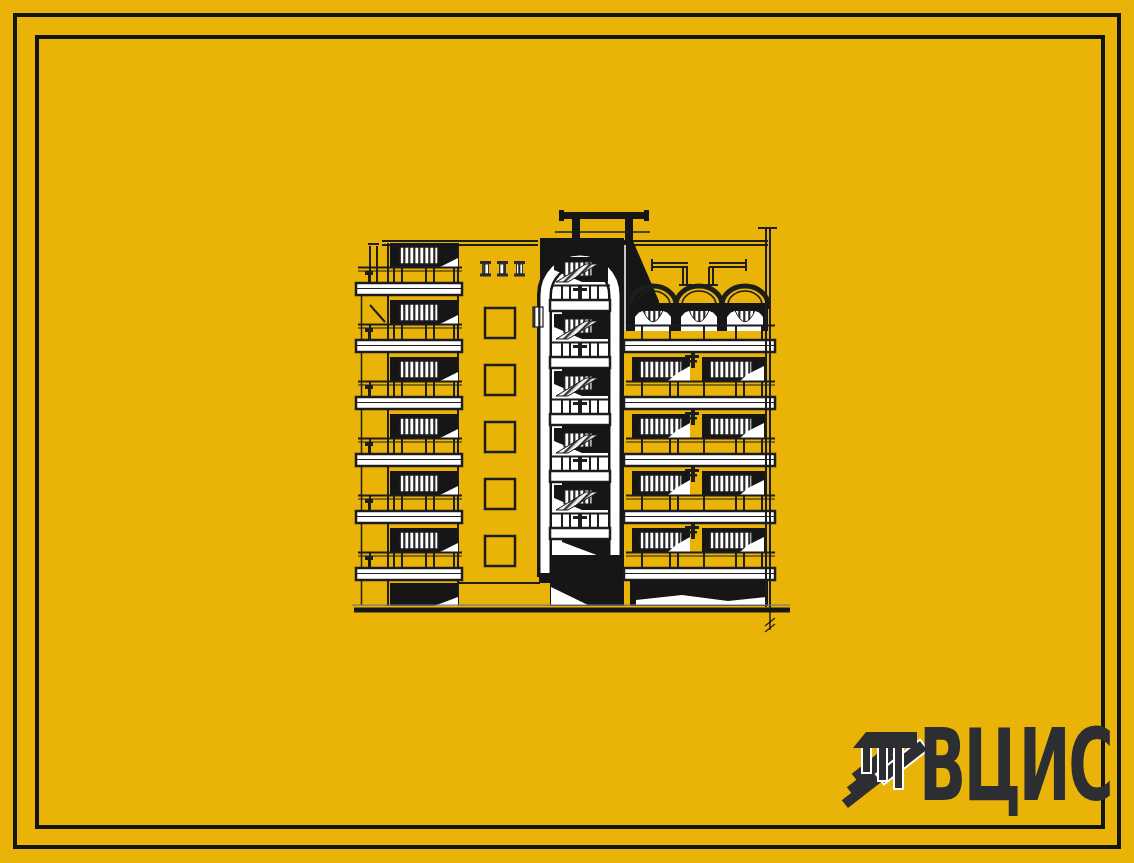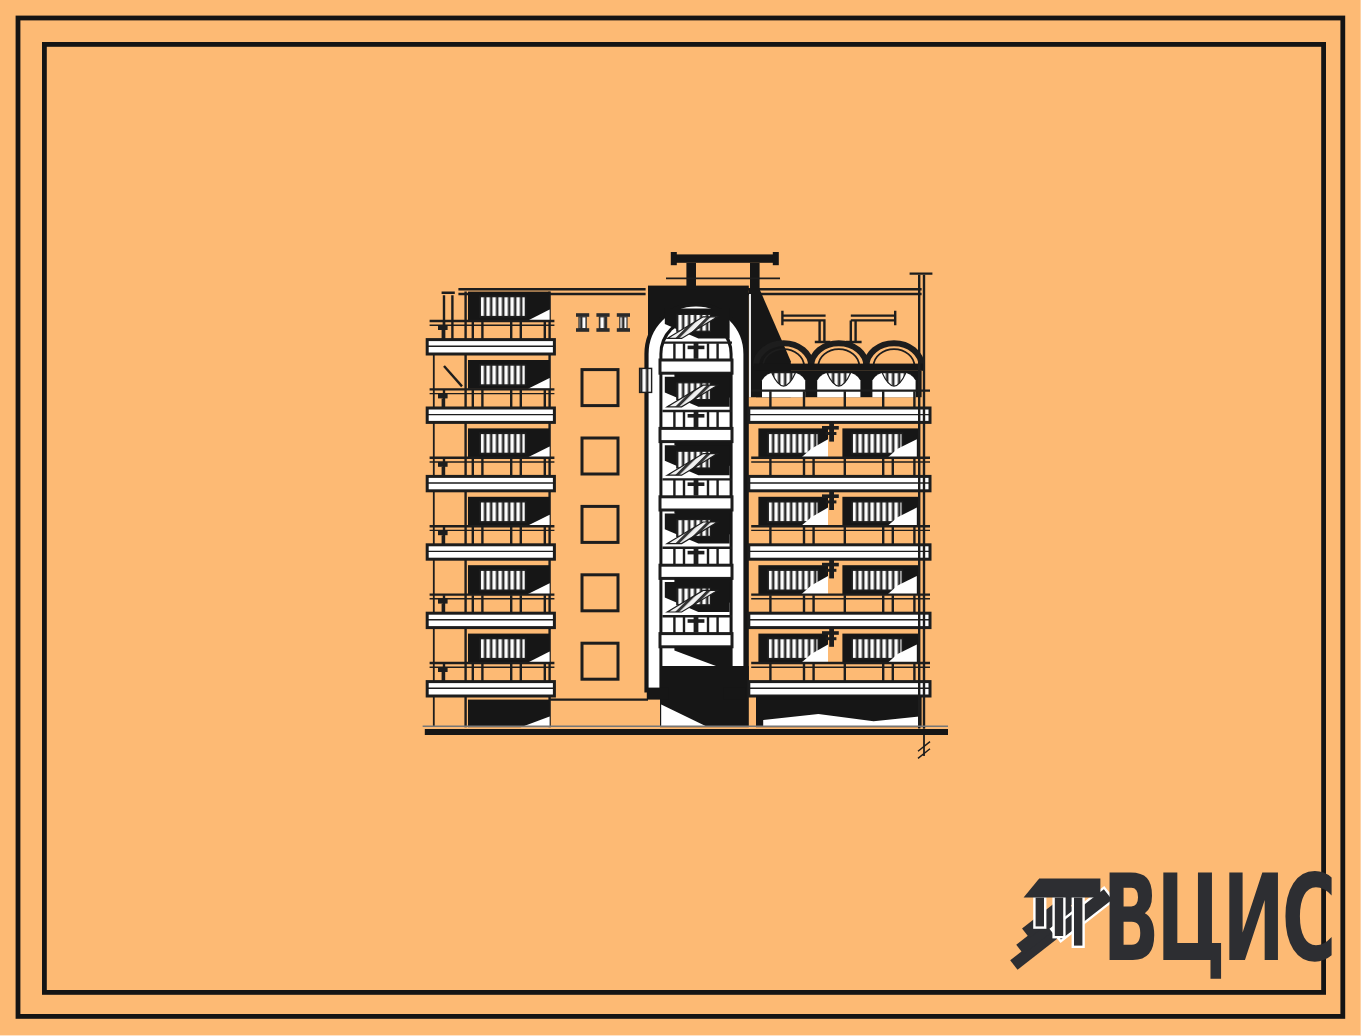--- a/index.html
+++ b/index.html
@@ -1,16 +1,16 @@
 <!DOCTYPE html>
 <html><head>
 <meta charset="utf-8">
 <style>
   html,body{margin:0;padding:0;background:#ffffff;}
-  .page{position:relative;width:1134px;height:863px;background:#fdba74;overflow:hidden;
+  .page{position:relative;width:1134px;height:863px;background:#eab308;overflow:hidden;
         font-family:"DejaVu Sans", "Liberation Sans", sans-serif;}
   .frame-outer{position:absolute;left:13px;top:13px;width:1100px;height:828px;
         border:4px solid #141414;}
   .frame-inner{position:absolute;left:35px;top:35px;width:1062px;height:786px;
         border:4px solid #141414;}
   .drawing{position:absolute;left:352px;top:205px;width:440px;height:432px;}
   .logo{position:absolute;left:840px;top:714px;width:265px;height:100px;}
   .logo-emblem{position:absolute;left:0;top:4px;width:100px;height:92px;}
   .logo-text{position:absolute;left:79px;top:2px;font-weight:bold;font-size:100px;
         line-height:1;letter-spacing:-4px;color:#2d2e32;white-space:nowrap;

